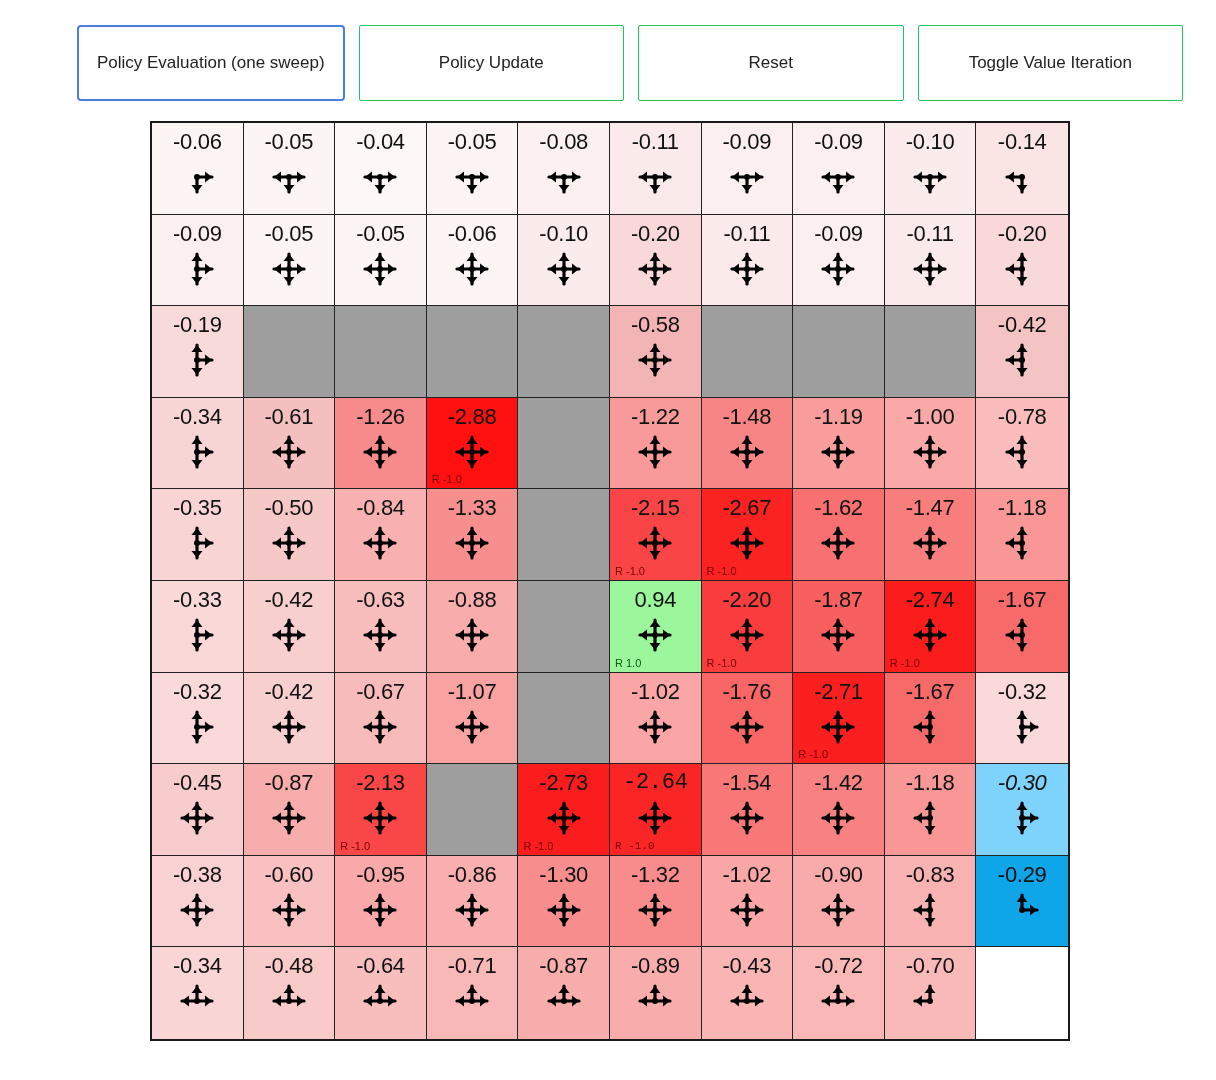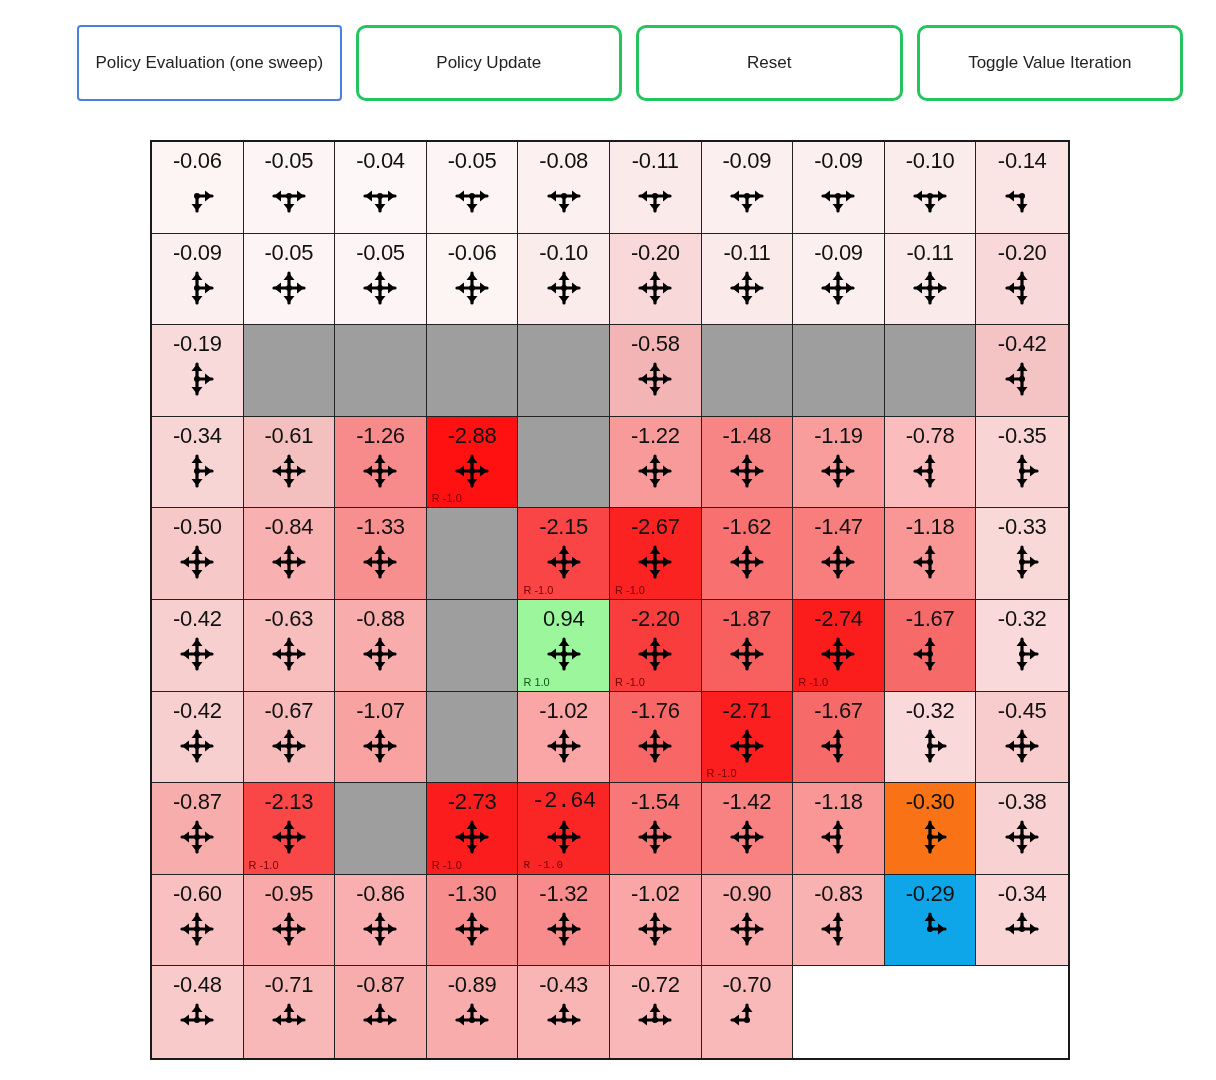--- a/index.html
+++ b/index.html
@@ -21,43 +21,43 @@
     position: absolute;
     left: 31px;
     top: 25px;
     width: 1152px;
     display: flex;
     gap: 14px;
   }
   .tool-btn {
     flex: 1 1 0;
     height: 76px;
-    border: 3px solid #22c55e;
+    border: 1px solid #22c55e;
     background: #ffffff;
     color: #222222;
     font-size: 17px;
     display: flex;
     align-items: center;
     justify-content: center;
     box-sizing: border-box;
-    border-radius: 10px;
+    border-radius: 2px;
     cursor: pointer;
     user-select: none;
   }
   .tool-btn.active {
     border: 2px solid #4a7fe0;
     border-radius: 4px;
     margin-left: 46px;
   }
 
   
   .grid-wrap {
     position: absolute;
     left: 150px;
-    top: 140px;
+    top: 121px;
     width: 920px;
     height: 920px;
     border: 2px solid #1a1a1a;
     box-sizing: border-box;
     background: #ffffff;
   }
   .grid {
     display: grid;
     grid-template-columns: repeat(10, 1fr);
     grid-template-rows: repeat(10, 1fr);
@@ -575,20 +575,36 @@
               <line x1="22" y1="20" x2="22" y2="35" stroke="#000" stroke-width="3.2" stroke-linecap="round"></line>
               <polygon points="22,35 16.5,28 27.5,28" fill="#000"></polygon>
               <line x1="22" y1="20" x2="7" y2="20" stroke="#000" stroke-width="3.2" stroke-linecap="round"></line>
               <polygon points="7,20 14,14.5 14,25.5" fill="#000"></polygon>
               <line x1="22" y1="20" x2="37" y2="20" stroke="#000" stroke-width="3.2" stroke-linecap="round"></line>
               <polygon points="37,20 30,25.5 30,14.5" fill="#000"></polygon>
               <circle cx="22" cy="20" r="3" fill="#000"></circle>
             </svg>
           </div>
         </div>
+        <div class="cell" style="background: rgb(250, 168, 168);">
+          <div class="val">-1.00</div>
+          <div class="arrows">
+            <svg width="44" height="40" viewBox="0 0 44 40">
+              <line x1="22" y1="20" x2="22" y2="5" stroke="#000" stroke-width="3.2" stroke-linecap="round"></line>
+              <polygon points="22,5 27.5,12 16.5,12" fill="#000"></polygon>
+              <line x1="22" y1="20" x2="22" y2="35" stroke="#000" stroke-width="3.2" stroke-linecap="round"></line>
+              <polygon points="22,35 16.5,28 27.5,28" fill="#000"></polygon>
+              <line x1="22" y1="20" x2="7" y2="20" stroke="#000" stroke-width="3.2" stroke-linecap="round"></line>
+              <polygon points="7,20 14,14.5 14,25.5" fill="#000"></polygon>
+              <line x1="22" y1="20" x2="37" y2="20" stroke="#000" stroke-width="3.2" stroke-linecap="round"></line>
+              <polygon points="37,20 30,25.5 30,14.5" fill="#000"></polygon>
+              <circle cx="22" cy="20" r="3" fill="#000"></circle>
+            </svg>
+          </div>
+        </div>
         <div class="cell" style="background: rgb(250, 188, 188);">
           <div class="val">-0.78</div>
           <div class="arrows">
             <svg width="44" height="40" viewBox="0 0 44 40">
               <line x1="22" y1="20" x2="22" y2="5" stroke="#000" stroke-width="3.2" stroke-linecap="round"></line>
               <polygon points="22,5 27.5,12 16.5,12" fill="#000"></polygon>
               <line x1="22" y1="20" x2="22" y2="35" stroke="#000" stroke-width="3.2" stroke-linecap="round"></line>
               <polygon points="22,35 16.5,28 27.5,28" fill="#000"></polygon>
               <line x1="22" y1="20" x2="7" y2="20" stroke="#000" stroke-width="3.2" stroke-linecap="round"></line>
               <polygon points="7,20 14,14.5 14,25.5" fill="#000"></polygon>
@@ -1146,21 +1162,21 @@
               <line x1="22" y1="20" x2="22" y2="5" stroke="#000" stroke-width="3.2" stroke-linecap="round"></line>
               <polygon points="22,5 27.5,12 16.5,12" fill="#000"></polygon>
               <line x1="22" y1="20" x2="22" y2="35" stroke="#000" stroke-width="3.2" stroke-linecap="round"></line>
               <polygon points="22,35 16.5,28 27.5,28" fill="#000"></polygon>
               <line x1="22" y1="20" x2="7" y2="20" stroke="#000" stroke-width="3.2" stroke-linecap="round"></line>
               <polygon points="7,20 14,14.5 14,25.5" fill="#000"></polygon>
               <circle cx="22" cy="20" r="3" fill="#000"></circle>
             </svg>
           </div>
         </div>
-        <div class="cell" style="background: #f97316;">
+        <div class="cell" style="background: #7dd3fc; font-style: italic;">
           <div class="val">-0.30</div>
           <div class="arrows">
             <svg width="44" height="40" viewBox="0 0 44 40">
               <line x1="22" y1="20" x2="22" y2="5" stroke="#000" stroke-width="3.2" stroke-linecap="round"></line>
               <polygon points="22,5 27.5,12 16.5,12" fill="#000"></polygon>
               <line x1="22" y1="20" x2="37" y2="20" stroke="#000" stroke-width="3.2" stroke-linecap="round"></line>
               <polygon points="37,20 30,25.5 30,14.5" fill="#000"></polygon>
               <line x1="22" y1="20" x2="22" y2="35" stroke="#000" stroke-width="3.2" stroke-linecap="round"></line>
               <polygon points="22,35 16.5,28 27.5,28" fill="#000"></polygon>
               <circle cx="22" cy="20" r="3" fill="#000"></circle>
@@ -1330,20 +1346,34 @@
               <line x1="22" y1="20" x2="7" y2="20" stroke="#000" stroke-width="3.2" stroke-linecap="round"></line>
               <polygon points="7,20 14,14.5 14,25.5" fill="#000"></polygon>
               <line x1="22" y1="20" x2="37" y2="20" stroke="#000" stroke-width="3.2" stroke-linecap="round"></line>
               <polygon points="37,20 30,25.5 30,14.5" fill="#000"></polygon>
               <circle cx="22" cy="20" r="3" fill="#000"></circle>
             </svg>
           </div>
         </div>
         <div class="cell" style="background: rgb(248, 202, 202);">
           <div class="val">-0.48</div>
+          <div class="arrows">
+            <svg width="44" height="40" viewBox="0 0 44 40">
+              <line x1="22" y1="20" x2="22" y2="5" stroke="#000" stroke-width="3.2" stroke-linecap="round"></line>
+              <polygon points="22,5 27.5,12 16.5,12" fill="#000"></polygon>
+              <line x1="22" y1="20" x2="7" y2="20" stroke="#000" stroke-width="3.2" stroke-linecap="round"></line>
+              <polygon points="7,20 14,14.5 14,25.5" fill="#000"></polygon>
+              <line x1="22" y1="20" x2="37" y2="20" stroke="#000" stroke-width="3.2" stroke-linecap="round"></line>
+              <polygon points="37,20 30,25.5 30,14.5" fill="#000"></polygon>
+              <circle cx="22" cy="20" r="3" fill="#000"></circle>
+            </svg>
+          </div>
+        </div>
+        <div class="cell" style="background: rgb(248, 189, 189);">
+          <div class="val">-0.64</div>
           <div class="arrows">
             <svg width="44" height="40" viewBox="0 0 44 40">
               <line x1="22" y1="20" x2="22" y2="5" stroke="#000" stroke-width="3.2" stroke-linecap="round"></line>
               <polygon points="22,5 27.5,12 16.5,12" fill="#000"></polygon>
               <line x1="22" y1="20" x2="7" y2="20" stroke="#000" stroke-width="3.2" stroke-linecap="round"></line>
               <polygon points="7,20 14,14.5 14,25.5" fill="#000"></polygon>
               <line x1="22" y1="20" x2="37" y2="20" stroke="#000" stroke-width="3.2" stroke-linecap="round"></line>
               <polygon points="37,20 30,25.5 30,14.5" fill="#000"></polygon>
               <circle cx="22" cy="20" r="3" fill="#000"></circle>
             </svg>

